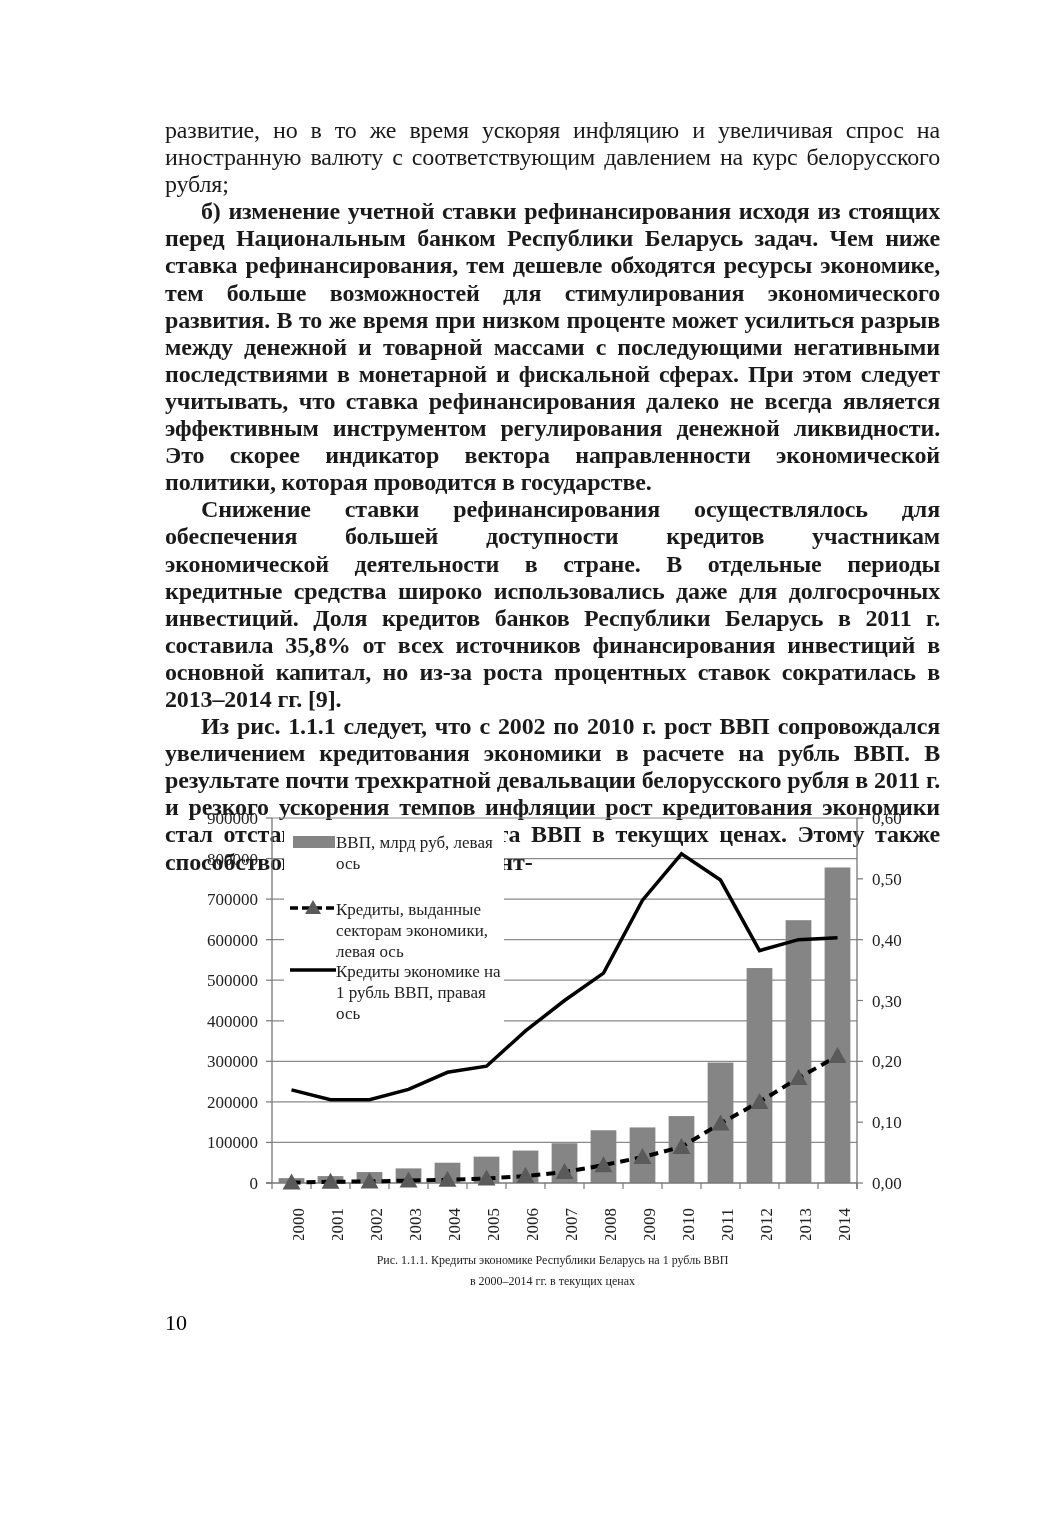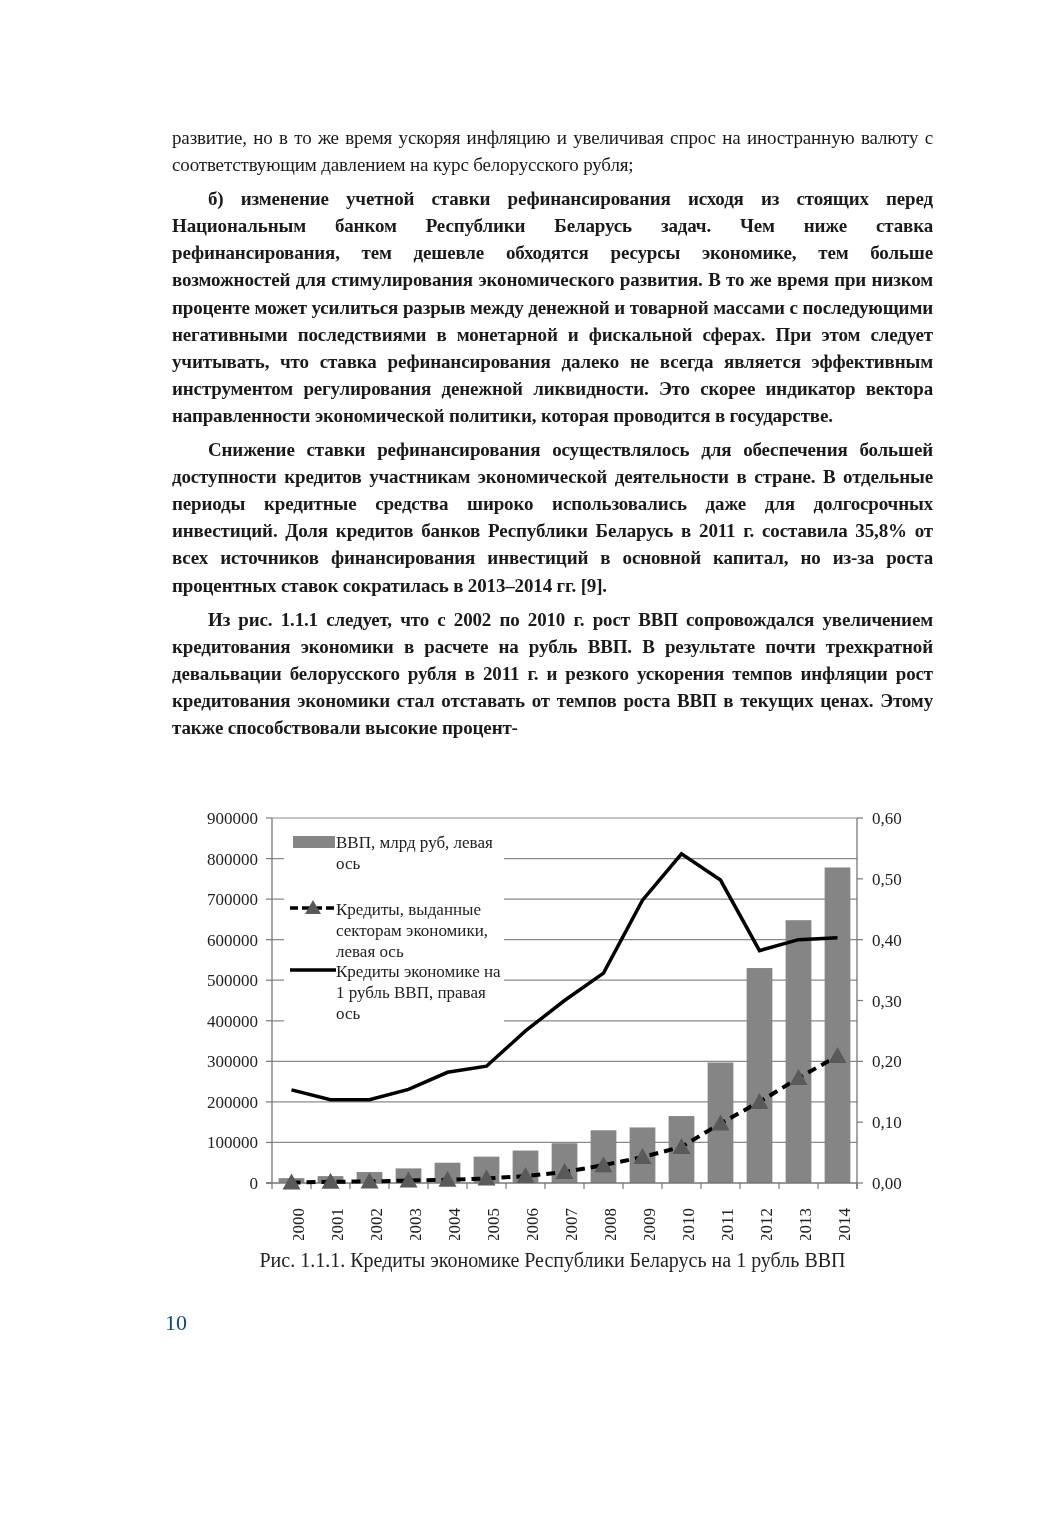--- a/index.html
+++ b/index.html
@@ -1,25 +1,25 @@
 <!DOCTYPE html>
 <html><head>
 <meta charset="utf-8">
 <style>
   html, body { margin: 0; padding: 0; background: #ffffff; }
   body { width: 1058px; height: 1530px; position: relative; overflow: hidden;
          font-family: "Liberation Serif", "DejaVu Serif", serif; color: #1a1a1a; }
   .text-block { position: absolute; left: 165px; width: 775px; top: 117px; }
-  .para { margin: 7px; font-size: 19px; line-height: 27.1px; text-align: justify; letter-spacing: -0.15px; }
+  .para { margin: 0; font-size: 24px; line-height: 27.1px; text-align: justify; letter-spacing: -0.15px; }
   .para.indent { text-indent: 36px; font-weight: bold; }
   .chart-wrap { position: absolute; left: 170px; top: 800px; width: 760px; height: 440px; }
   svg text { font-family: "Liberation Serif", "DejaVu Serif", serif; fill: #222; }
   .caption { position: absolute; left: 165px; width: 775px; top: 1250px; text-align: center;
-             font-size: 20px; line-height: 21px; color: #222; }
-  .page-number { position: absolute; left: 165px; top: 1310px; font-size: 22px; color: #0c4a6e; }
+             font-size: 12px; line-height: 21px; color: #222; }
+  .page-number { position: absolute; left: 165px; top: 1310px; font-size: 22px; color: #000000; }
 </style>
 </head>
 <body>
 
 <div class="text-block">
   <p class="para">развитие, но в то же время ускоряя инфляцию и увеличивая спрос на иностранную валюту с соответствующим давлением на курс белорусского рубля;</p>
   <p class="para indent">б) изменение учетной ставки рефинансирования исходя из стоящих перед Национальным банком Республики Беларусь задач. Чем ниже ставка рефинансирования, тем дешевле обходятся ресурсы экономике, тем больше возможностей для стимулирования экономического развития. В то же время при низком проценте может усилиться разрыв между денежной и товарной массами с последующими негативными последствиями в монетарной и фискальной сферах. При этом следует учитывать, что ставка рефинансирования далеко не всегда является эффективным инструментом регулирования денежной ликвидности. Это скорее индикатор вектора направленности экономической политики, которая проводится в государстве.</p>
   <p class="para indent">Снижение ставки рефинансирования осуществлялось для обеспечения большей доступности кредитов участникам экономической деятельности в стране. В отдельные периоды кредитные средства широко использовались даже для долгосрочных инвестиций. Доля кредитов банков Республики Беларусь в 2011 г. составила 35,8% от всех источников финансирования инвестиций в основной капитал, но из-за роста процентных ставок сократилась в 2013–2014 гг. [9].</p>
   <p class="para indent">Из рис. 1.1.1 следует, что с 2002 по 2010 г. рост ВВП сопровождался увеличением кредитования экономики в расчете на рубль ВВП. В результате почти трехкратной девальвации белорусского рубля в 2011 г. и резкого ускорения темпов инфляции рост кредитования экономики стал отставать от темпов роста ВВП в текущих ценах. Этому также способствовали высокие процент-</p>
 </div>
@@ -146,15 +146,16 @@
       <text x="166" y="136" font-size="17">секторам экономики,</text>
       <text x="166" y="157" font-size="17">левая ось</text>
       <text x="166" y="177" font-size="17">Кредиты экономике на</text>
       <text x="166" y="198" font-size="17">1 рубль ВВП, правая</text>
       <text x="166" y="219" font-size="17">ось</text>
     </svg>
 </div>
 
 <div class="caption">
   <div>Рис. 1.1.1. Кредиты экономике Республики Беларусь на 1 рубль ВВП</div>
+  <div>в 2000–2014 гг. в текущих ценах</div>
 </div>
 
 <div class="page-number">10</div>
 
 </body></html>

